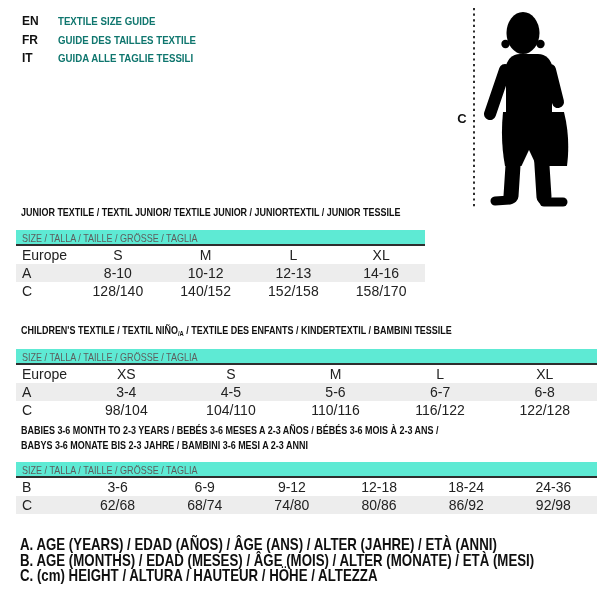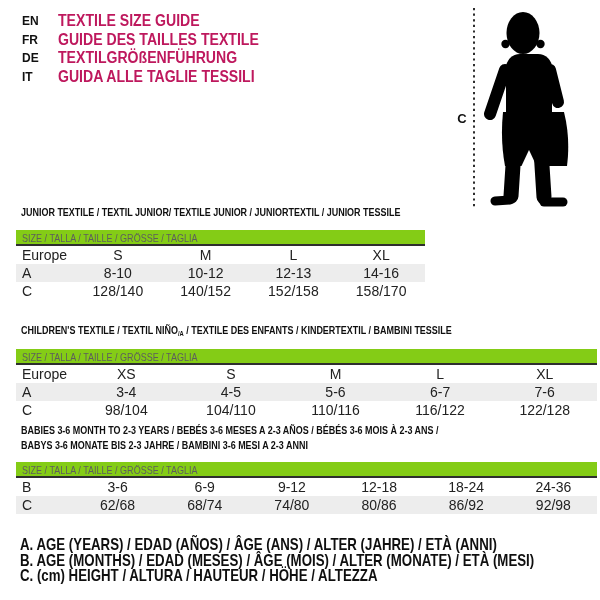--- a/index.html
+++ b/index.html
@@ -11,37 +11,37 @@
   }
   
   .cond78 { display:inline-block; transform:scaleX(0.78); transform-origin:0 50%; white-space:nowrap; }
   .cond85 { display:inline-block; transform:scaleX(0.82); transform-origin:0 50%; white-space:nowrap; }
   .cond88 { display:inline-block; transform:scaleX(0.88); transform-origin:0 50%; white-space:nowrap; }
 
   
   .lang-block { position:absolute; left:22px; top:12px; }
   .lang-row { display:flex; height:18.6px; align-items:center; }
   .lang-code { width:36px; font-weight:bold; font-size:12px; color:#111; }
-  .lang-label { font-weight:bold; font-size:16px; color:#be185d; }
+  .lang-label { font-weight:bold; font-size:11px; color:#0f766e; }
 
   
   .figure { position:absolute; left:450px; top:0; width:150px; height:212px; }
   .figure svg { display:block; }
   .figure text { font-family:"Liberation Sans", sans-serif; font-weight:bold; font-size:13px; fill:#111; }
 
   
   .section { position:absolute; left:16px; }
   .sec-title { padding-left:5px; font-weight:bold; font-size:11.5px; color:#0f0f0f; line-height:13px; white-space:nowrap; }
   .sec-title.two-line { line-height:15px; }
   .sub { font-size:7.5px; vertical-align:-2px; }
 
   .tbl { margin-top:11px; }
   .tbl.tight { margin-top:9px; }
   .tbl-bar {
-    height:16px; line-height:16px; background:#84cc16;
+    height:16px; line-height:16px; background:#5eead4;
     border-bottom:2px solid #2e2e2e;
     font-size:11px; color:#5d5d5d; padding-left:6px; white-space:nowrap;
     box-sizing:border-box;
   }
   table.grid { border-collapse:collapse; table-layout:fixed; width:100%; }
   table.grid td {
     height:18px; padding:0; font-size:14px; color:#222;
     text-align:center; vertical-align:middle; white-space:nowrap;
   }
   table.grid td.lab { text-align:left; padding-left:6px; }
@@ -60,24 +60,20 @@
 <div class="page">
 
   <div class="lang-block">
     <div class="lang-row">
       <span class="lang-code">EN</span>
       <span class="lang-label"><span class="cond88">TEXTILE SIZE GUIDE</span></span>
     </div>
     <div class="lang-row">
       <span class="lang-code">FR</span>
       <span class="lang-label"><span class="cond88">GUIDE DES TAILLES TEXTILE</span></span>
-    </div>
-    <div class="lang-row">
-      <span class="lang-code">DE</span>
-      <span class="lang-label"><span class="cond88">TEXTILGRÖßENFÜHRUNG</span></span>
     </div>
     <div class="lang-row">
       <span class="lang-code">IT</span>
       <span class="lang-label"><span class="cond88">GUIDA ALLE TAGLIE TESSILI</span></span>
     </div>
   </div>
 
   <div class="figure">
     <svg viewBox="0 0 150 212" width="150" height="212">
       <line x1="24" y1="8" x2="24" y2="208" stroke="#2d2d2d" stroke-width="2" stroke-dasharray="2.2 3.4"></line>
@@ -169,21 +165,21 @@
             <td>M</td>
             <td>L</td>
             <td>XL</td>
           </tr>
           <tr class="alt">
             <td class="lab">A</td>
             <td>3-4</td>
             <td>4-5</td>
             <td>5-6</td>
             <td>6-7</td>
-            <td>7-6</td>
+            <td>6-8</td>
           </tr>
           <tr>
             <td class="lab">C</td>
             <td>98/104</td>
             <td>104/110</td>
             <td>110/116</td>
             <td>116/122</td>
             <td>122/128</td>
           </tr>
         </tbody>

